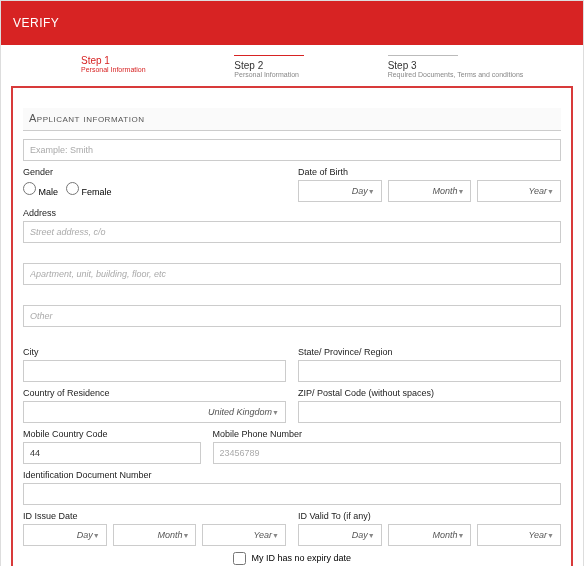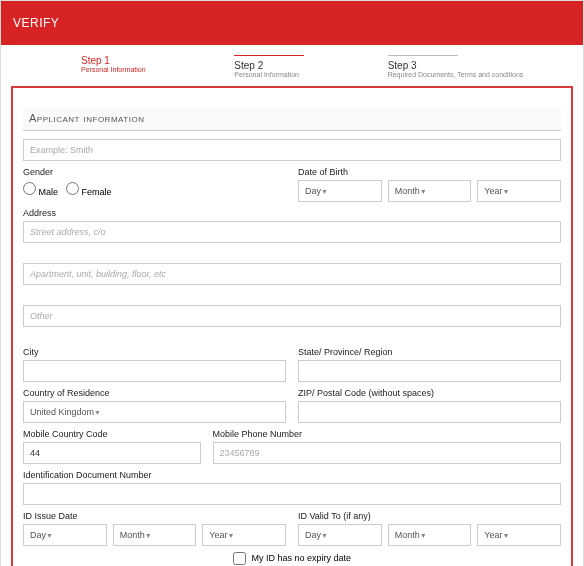--- a/index.html
+++ b/index.html
@@ -17,21 +17,21 @@
   .form-box { border: 2px solid #d83a3a; margin: 2px 10px 6px 10px; padding: 20px 10px 10px 10px; }
   .section-title { font-variant: small-caps; letter-spacing: 0.5px; font-size: 11px; color: #555; padding: 4px 0 6px 6px; border-bottom: 1px solid #ccc; margin-bottom: 8px; background: #fafafa; }
   .row { display: flex; gap: 12px; margin-bottom: 6px; }
   .col { flex: 1; display: flex; flex-direction: column; }
   .label { font-size: 9px; color: #222; margin-bottom: 3px; }
   input[type="text"], .select {
     width: 100%; font-size: 9px; padding: 5px 6px; border: 1px solid #ccc;
     background: #fff; color: #333; height: 22px;
   }
   input[type="text"]::placeholder { color: #aaa; }
-  .select { display: flex; justify-content: flex-start; align-items: center; cursor: pointer; color: #555; }
+  .select { display: flex; justify-content: flex-end; align-items: center; cursor: pointer; color: #555; font-style: italic; }
   .select .caret { font-size: 7px; color: #888; }
   .radios { font-size: 9px; display: flex; gap: 8px; align-items: center; padding-top: 2px; }
   .dob-row { display: flex; gap: 6px; }
   .dob-row .select { flex: 1; }
   .addr-stack input { margin-bottom: 20px; font-style: italic; }
   .readonly { background: #eee; color: #666; }
   .checkbox-row { text-align: center; font-size: 9px; margin-top: 4px; }
   .checkbox-row input { vertical-align: middle; margin-right: 3px; }
   .btn-row { display: flex; align-items: center; padding: 6px 12px 10px 12px; }
   .btn { font-size: 9px; padding: 6px 14px; border: 1px solid #14532d; background: #ef4444; color: #333; cursor: pointer; letter-spacing: 0.5px; }

